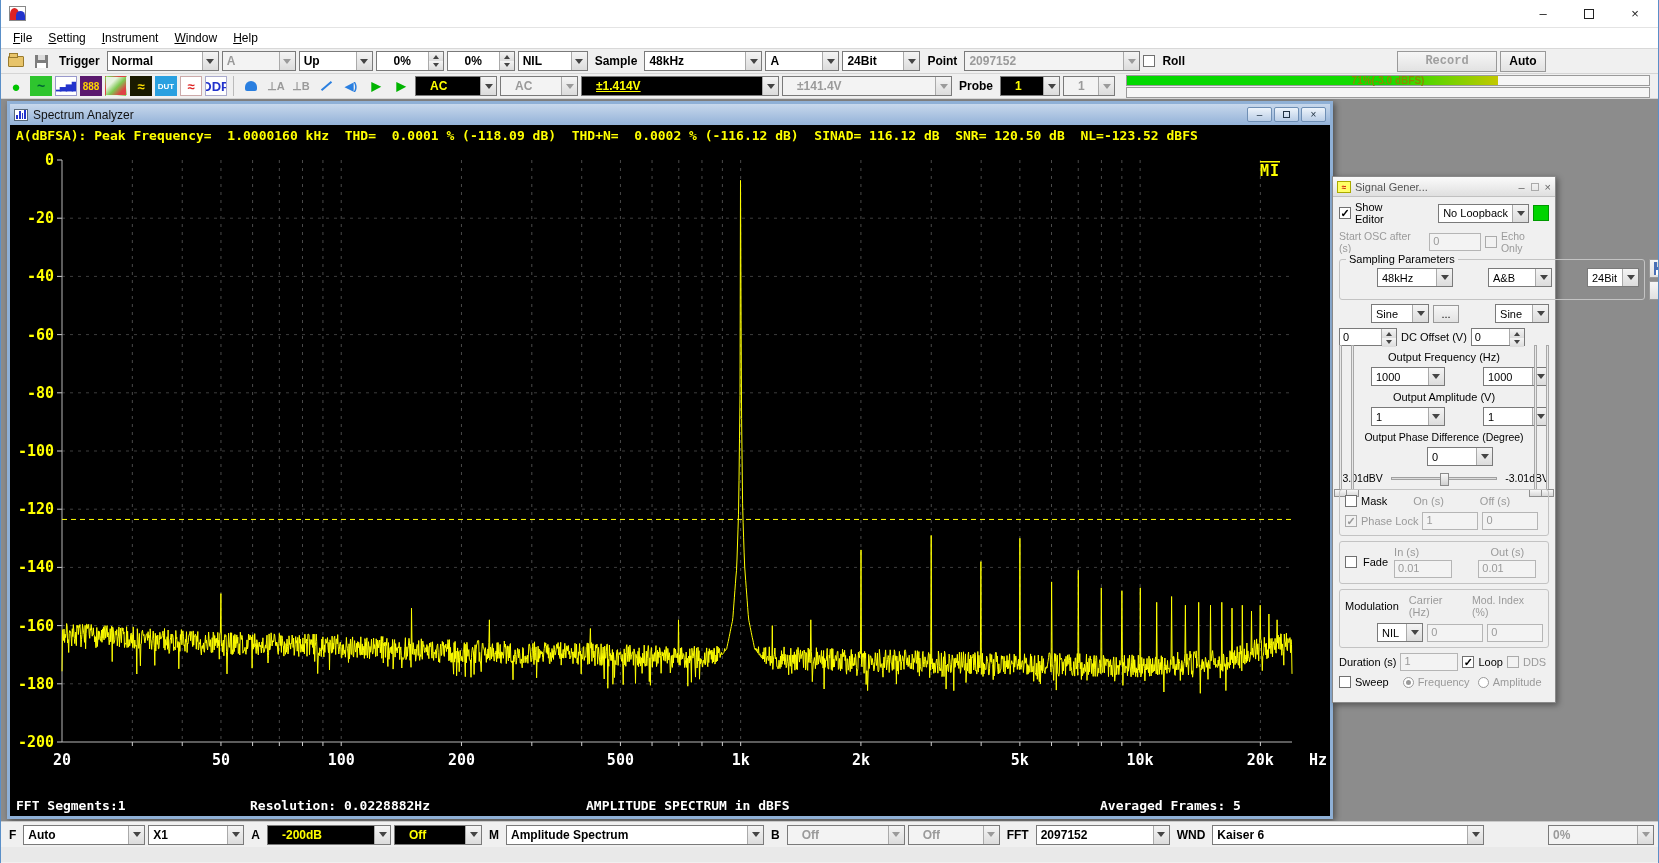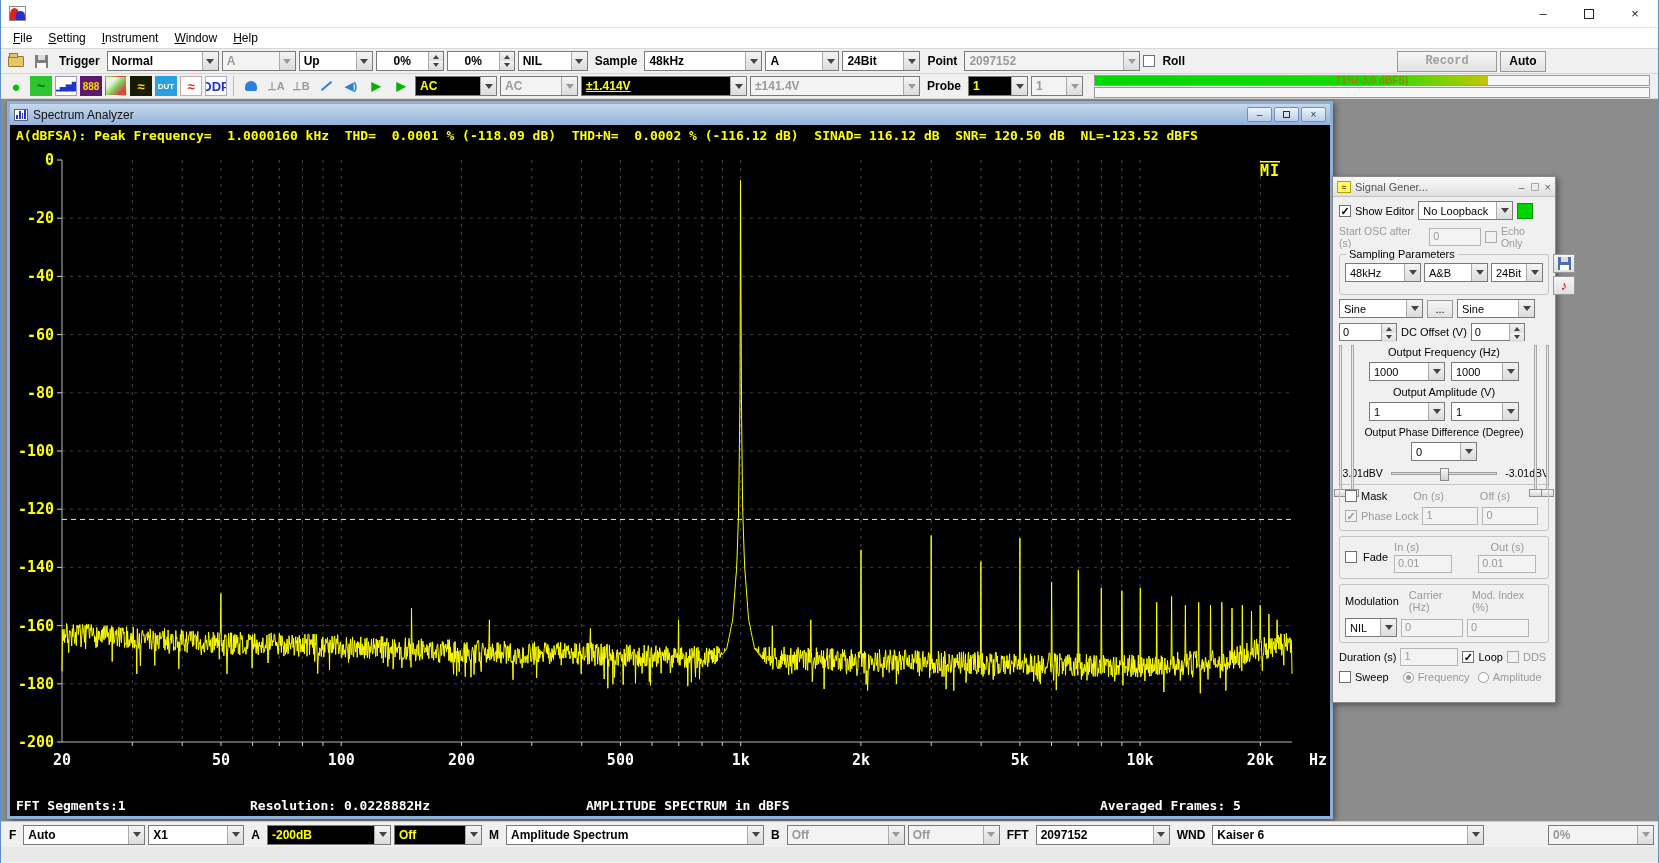--- a/index.html
+++ b/index.html
@@ -22,21 +22,21 @@
   .menu-item { display:inline-block; padding:2px 8px; color:#000; }
   .menu-item::first-letter { text-decoration:underline; }
 
   
   .toolbar { height:25px; background:#f0f0f0; display:flex; align-items:center; gap:3px; padding:0 4px; border-bottom:1px solid #d5d5d5; }
   .tb-label { font-weight:bold; padding:0 4px; white-space:nowrap; }
   .combo { height:20px; background:#fff; border:1px solid #7a7a7a; display:flex; align-items:center; font-weight:bold; position:relative; }
   .combo .val { flex:1; padding:0 4px; overflow:hidden; white-space:nowrap; }
   .combo .arr { width:16px; height:100%; background:linear-gradient(#f4f4f4,#dcdcdc); border-left:1px solid #aaa; display:flex; align-items:center; justify-content:center; }
   .combo .arr::after { content:""; border:4px solid transparent; border-top:5px solid #444; margin-top:4px; }
-  .combo.dark { background:#000; color:#ffff00; }
+  .combo.dark { background:#000; color:#ffff00;padding-left:10px; }
   .combo.dark.dis { color:#9a9a9a; }
   .combo.dis { color:#9a9a9a; background:#f3f3f3; }
   .combo.dis .arr::after { border-top-color:#9a9a9a; }
   .combo.plain { font-weight:normal; }
   .spin { height:20px; background:#fff; border:1px solid #7a7a7a; display:flex; }
   .spin .sval { flex:1; text-align:center; font-weight:bold; padding-top:2px; }
   .spin .btns { width:15px; display:flex; flex-direction:column; border-left:1px solid #aaa; }
   .spin .btns span { flex:1; background:linear-gradient(#f4f4f4,#dcdcdc); display:flex; align-items:center; justify-content:center; }
   .spin .btns span:first-child::after { content:""; border:3px solid transparent; border-bottom:4px solid #444; margin-bottom:2px; }
   .spin .btns span:last-child::after { content:""; border:3px solid transparent; border-top:4px solid #444; margin-top:2px; }
@@ -83,21 +83,21 @@
   .sg-title { height:20px; background:linear-gradient(#fbfbfb,#dfdfdf); border-bottom:1px solid #c0c0c0; display:flex; align-items:center; padding:0 4px; color:#555; }
   .sg-title .wicon { width:14px; height:12px; background:#ffff66; border:1px solid #aa0; color:#c00; font-size:8px; line-height:11px; text-align:center; margin-right:4px; font-weight:bold; }
   .sg-wbtns { margin-left:auto; display:flex; gap:6px; color:#666; font-size:11px; }
   .sg-body { padding:4px 6px; position:relative; }
   .sg-row { display:flex; align-items:center; gap:4px; margin-bottom:5px; }
   .gray { color:#9a9a9a; }
   .inp { height:18px; border:1px solid #9a9a9a; background:#fff; padding:1px 3px; }
   .inp.dis { background:#f3f3f3; color:#9a9a9a; border-color:#b5b5b5; }
   .group { border:1px solid #c3c3c3; border-radius:3px; padding:8px 5px 5px 5px; margin-bottom:5px; position:relative; }
   .group .glabel { position:absolute; top:-7px; left:6px; background:#f0f0f0; padding:0 3px; }
-  .sg-combo { height:19px; font-weight:normal; }
+  .sg-combo { height:19px; font-weight:normal;margin-left:32px; }
   .sg-center { text-align:center; margin:2px 0 4px 0; }
   .greenbtn { width:16px; height:16px; background:#00d400; border:1px solid #090; flex:none; }
   .sg-sidebtn { width:22px; height:19px; border:1px solid #999; background:linear-gradient(#f6f6f6,#e0e0e0); display:flex; align-items:center; justify-content:center; }
   .note-icon { color:#c00; font-weight:bold; font-size:13px; }
   .vgroove { position:absolute; width:3px; background:#e8e8e8; border:1px solid #a8a8a8; }
   .vhandle { position:absolute; width:13px; height:8px; background:linear-gradient(#f8f8f8,#d8d8d8); border:1px solid #909090; }
   .hslider { flex:1; height:3px; background:#dcdcdc; border:1px solid #a0a0a0; position:relative; margin:0 4px; }
   .hslider .hh { position:absolute; top:-5px; left:46%; width:9px; height:13px; background:linear-gradient(#f8f8f8,#d0d0d0); border:1px solid #8a8a8a; }
 
   
@@ -211,21 +211,21 @@
   <div class="ticon" style="color:#00b400;font-size:12px">▶</div>
   <div class="ticon" style="color:#00b400;font-size:12px">▶</div>
   <div class="combo dark" style="width:82px">
       <span class="val">AC</span>
       <span class="arr"></span>
     </div>
   <div class="combo dark dis" style="width:78px">
       <span class="val">AC</span>
       <span class="arr"></span>
     </div>
-  <div class="combo dark" style="width:166px">
+  <div class="combo dark" style="width:198px">
       <span class="val" style="text-decoration:underline">±1.414V</span>
       <span class="arr"></span>
     </div>
   <div class="combo dark dis" style="width:170px">
       <span class="val">±141.4V</span>
       <span class="arr"></span>
     </div>
   <span class="tb-label">Probe</span>
   <div class="combo dark" style="width:60px">
       <span class="val">1</span>

